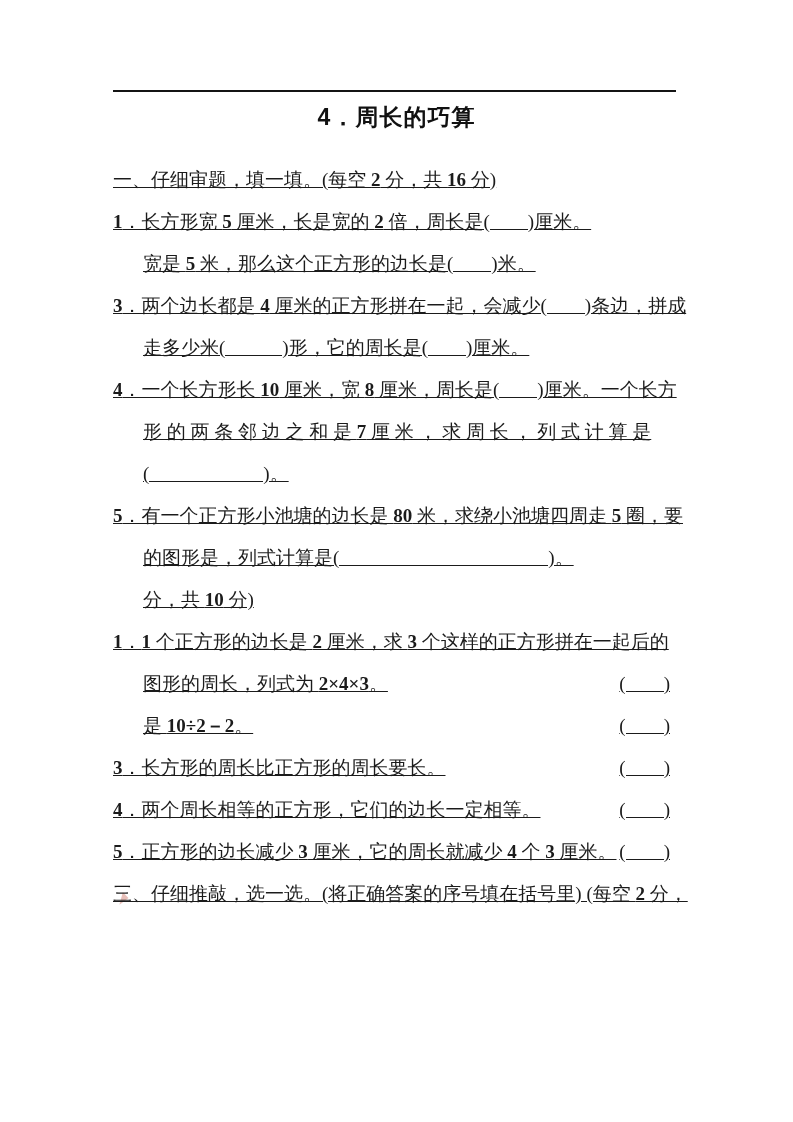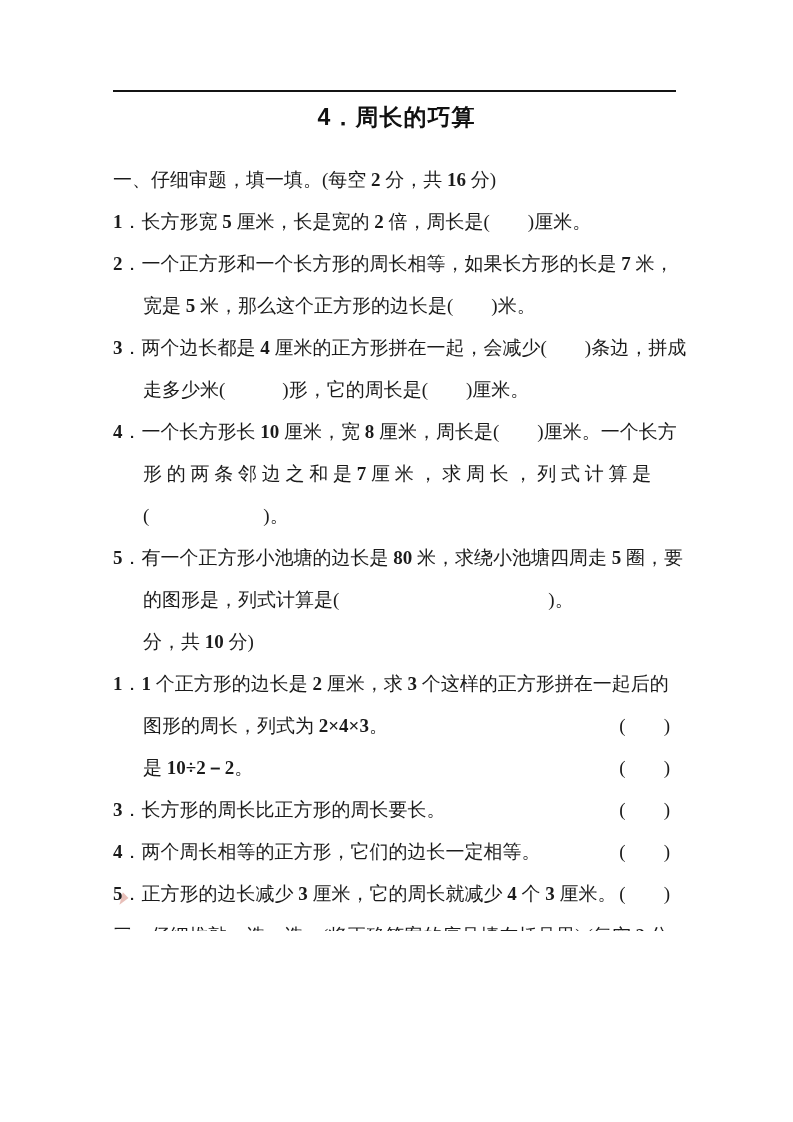--- a/index.html
+++ b/index.html
@@ -24,20 +24,21 @@
   }
   .content{
     position:absolute;left:113px;top:159px;width:563px;z-index:2;
   }
   .line{
     height:42px;
     display:flex;align-items:center;
     white-space:pre;
     font-size:19px;
     line-height:42px;
+    text-decoration:underline;
   }
   .line.indent{padding-left:30px;text-align:center;}
   .line b{font-weight:700;}
   .answer-paren{margin-left:auto;padding-right:6px;}
   .page-number{
     position:absolute;left:0;top:1023px;width:100%;
     text-align:center;
     font-family:"Liberation Sans","DejaVu Sans",sans-serif;
     font-weight:700;font-size:12px;color:#701a75;
   }
@@ -64,21 +65,20 @@
 
   <div class="header-rule"></div>
 
   <div class="doc-title">4．周长的巧算</div>
 
   <div class="stray-mark"></div>
 
   <div class="content">
       <div class="line"><span class="txt">一、仔细审题，填一填。(每空 <b>2</b> 分，共 <b>16</b> 分)</span></div>
       <div class="line"><span class="txt"><b>1</b>．长方形宽 <b>5</b> 厘米，长是宽的 <b>2</b> 倍，周长是(　　)厘米。</span></div>
-      <div class="line"><span class="txt"><b>2</b>．一个正方形和一个长方形的周长相等，如果长方形的长是 <b>7</b> 米，</span></div>
       <div class="line indent"><span class="txt">宽是 <b>5</b> 米，那么这个正方形的边长是(　　)米。</span></div>
       <div class="line"><span class="txt"><b>3</b>．两个边长都是 <b>4</b> 厘米的正方形拼在一起，会减少(　　)条边，拼成</span></div>
       <div class="line indent"><span class="txt">走多少米(　　　)形，它的周长是(　　)厘米。</span></div>
       <div class="line"><span class="txt"><b>4</b>．一个长方形长 <b>10</b> 厘米，宽 <b>8</b> 厘米，周长是(　　)厘米。一个长方</span></div>
       <div class="line indent"><span class="txt">形 的 两 条 邻 边 之 和 是 <b>7</b> 厘 米 ， 求 周 长 ， 列 式 计 算 是</span></div>
       <div class="line indent"><span class="txt">(　　　　　　)。</span></div>
       <div class="line"><span class="txt"><b>5</b>．有一个正方形小池塘的边长是 <b>80</b> 米，求绕小池塘四周走 <b>5</b> 圈，要</span></div>
       <div class="line indent"><span class="txt">的图形是，列式计算是(　　　　　　　　　　　)。</span></div>
       <div class="line indent"><span class="txt">分，共 <b>10</b> 分)</span></div>
       <div class="line"><span class="txt"><b>1</b>．<b>1</b> 个正方形的边长是 <b>2</b> 厘米，求 <b>3</b> 个这样的正方形拼在一起后的</span></div>

